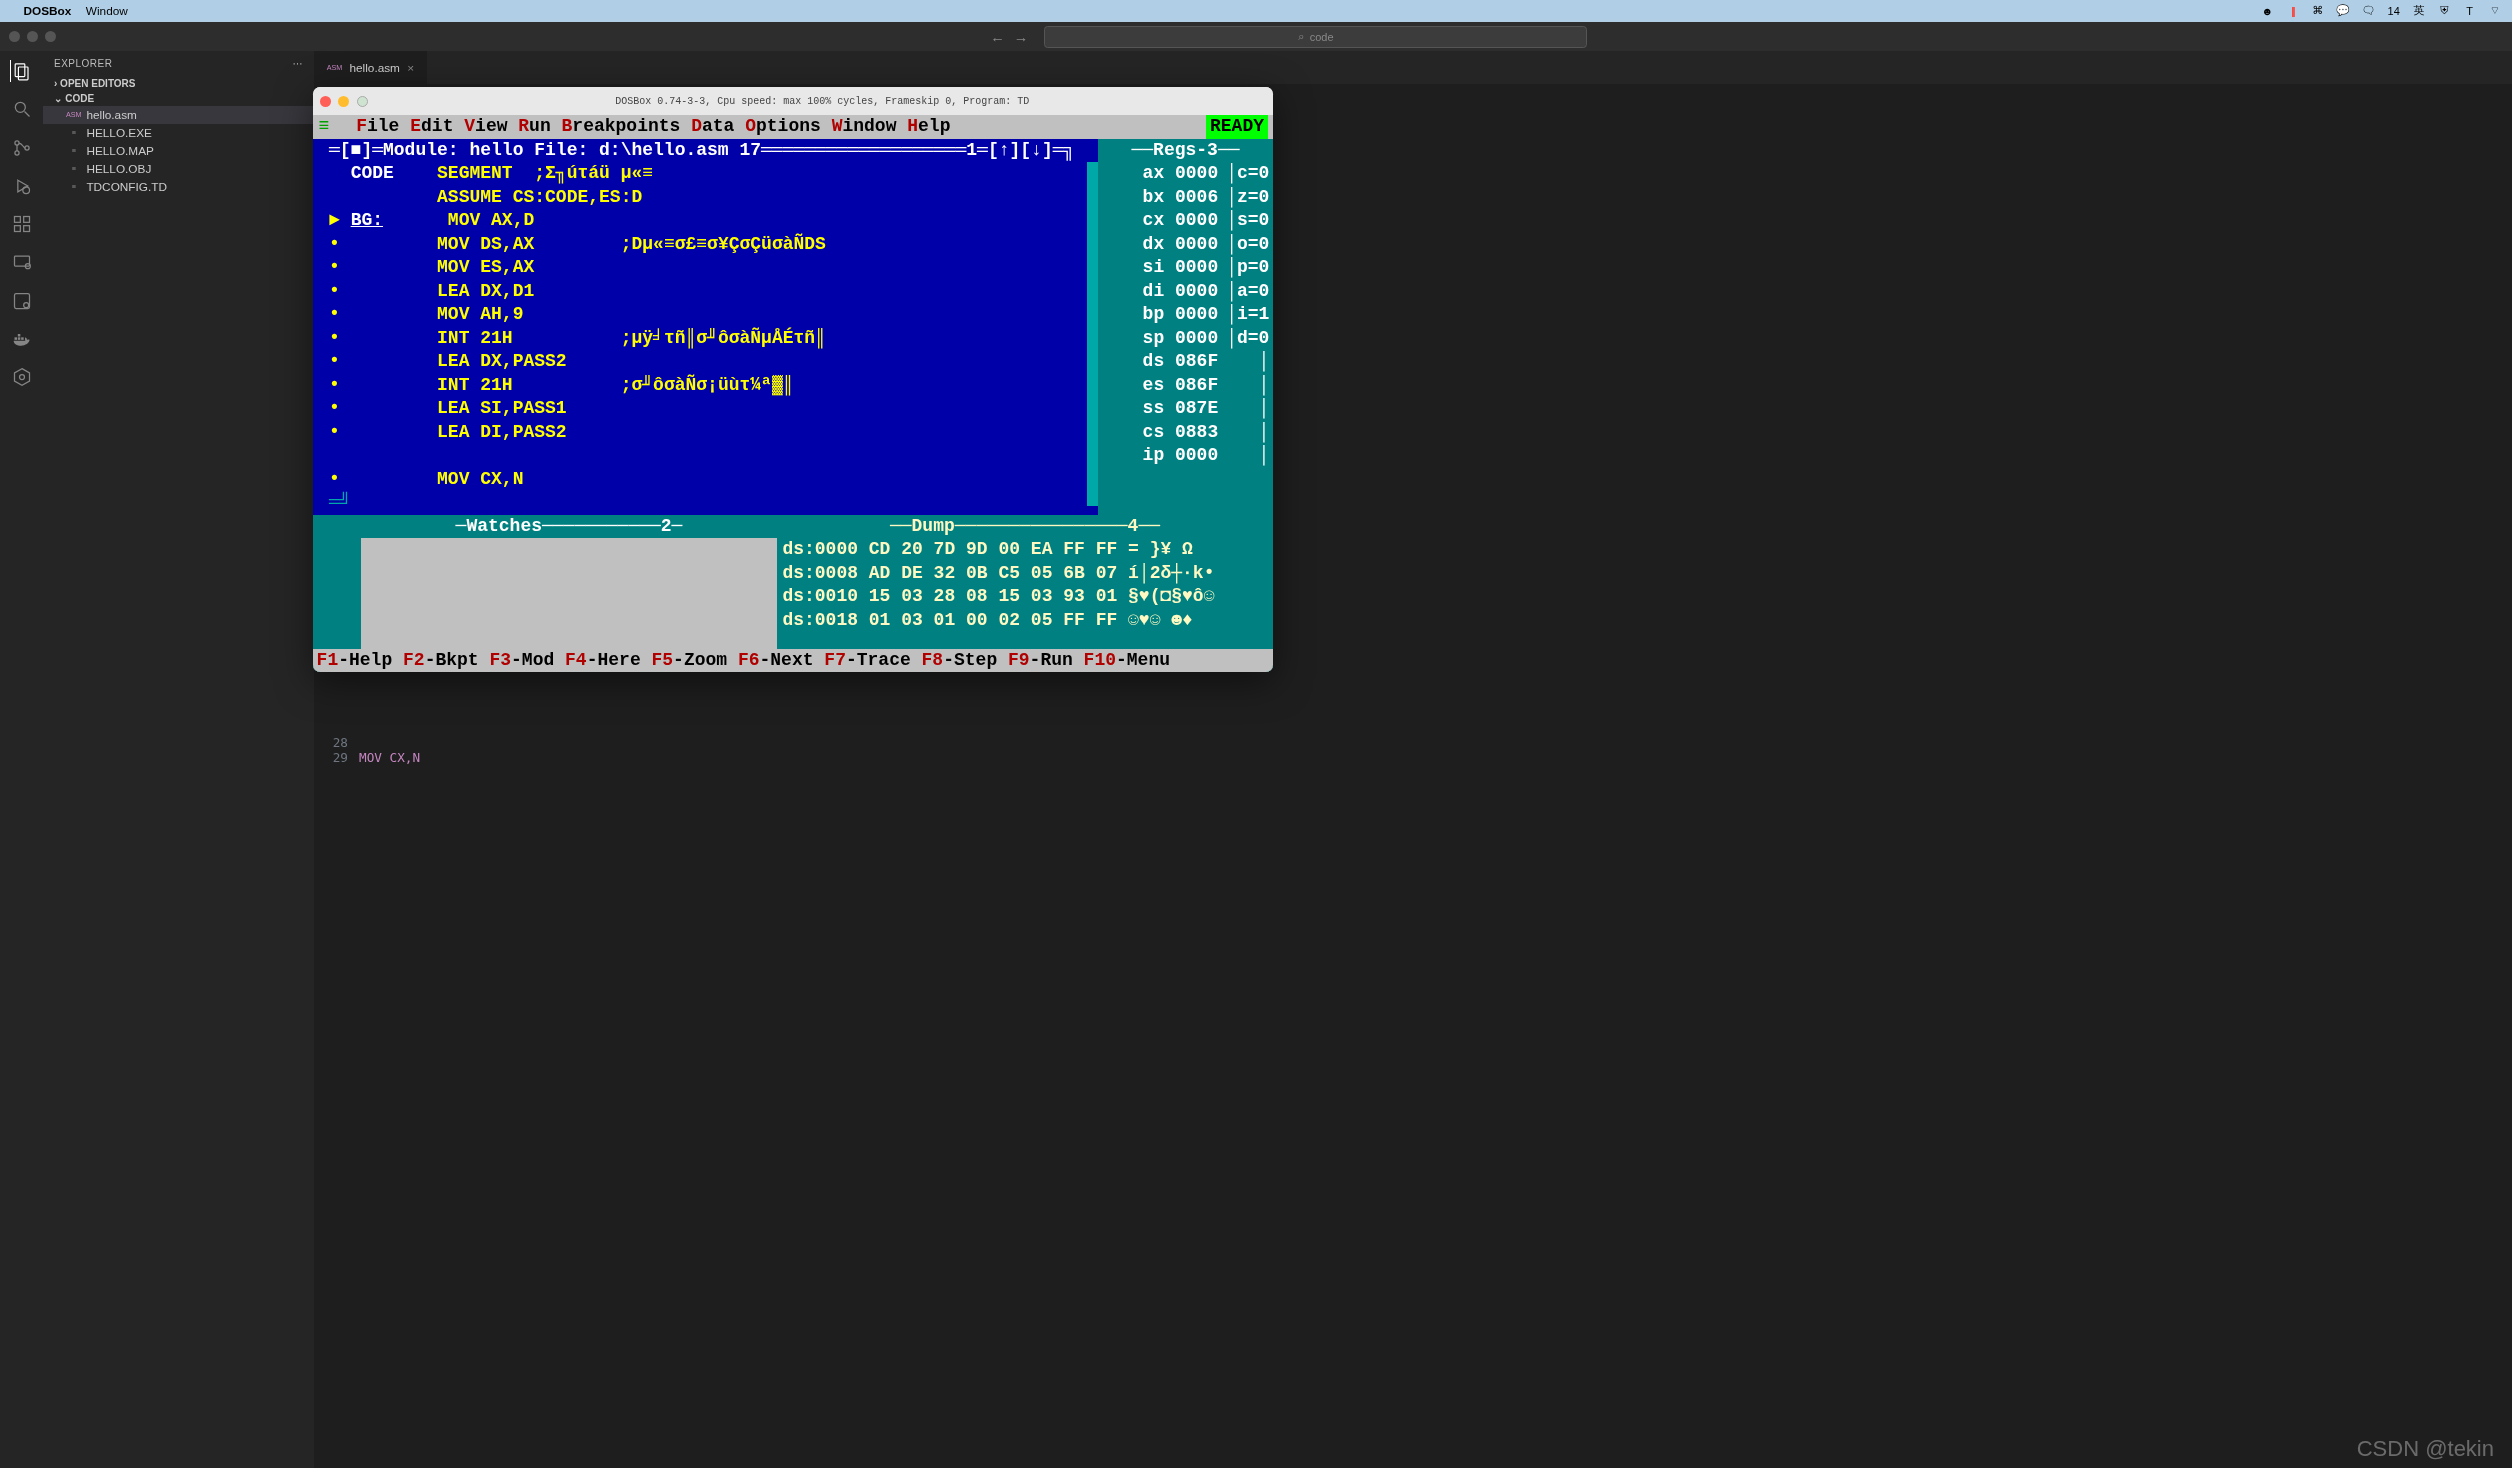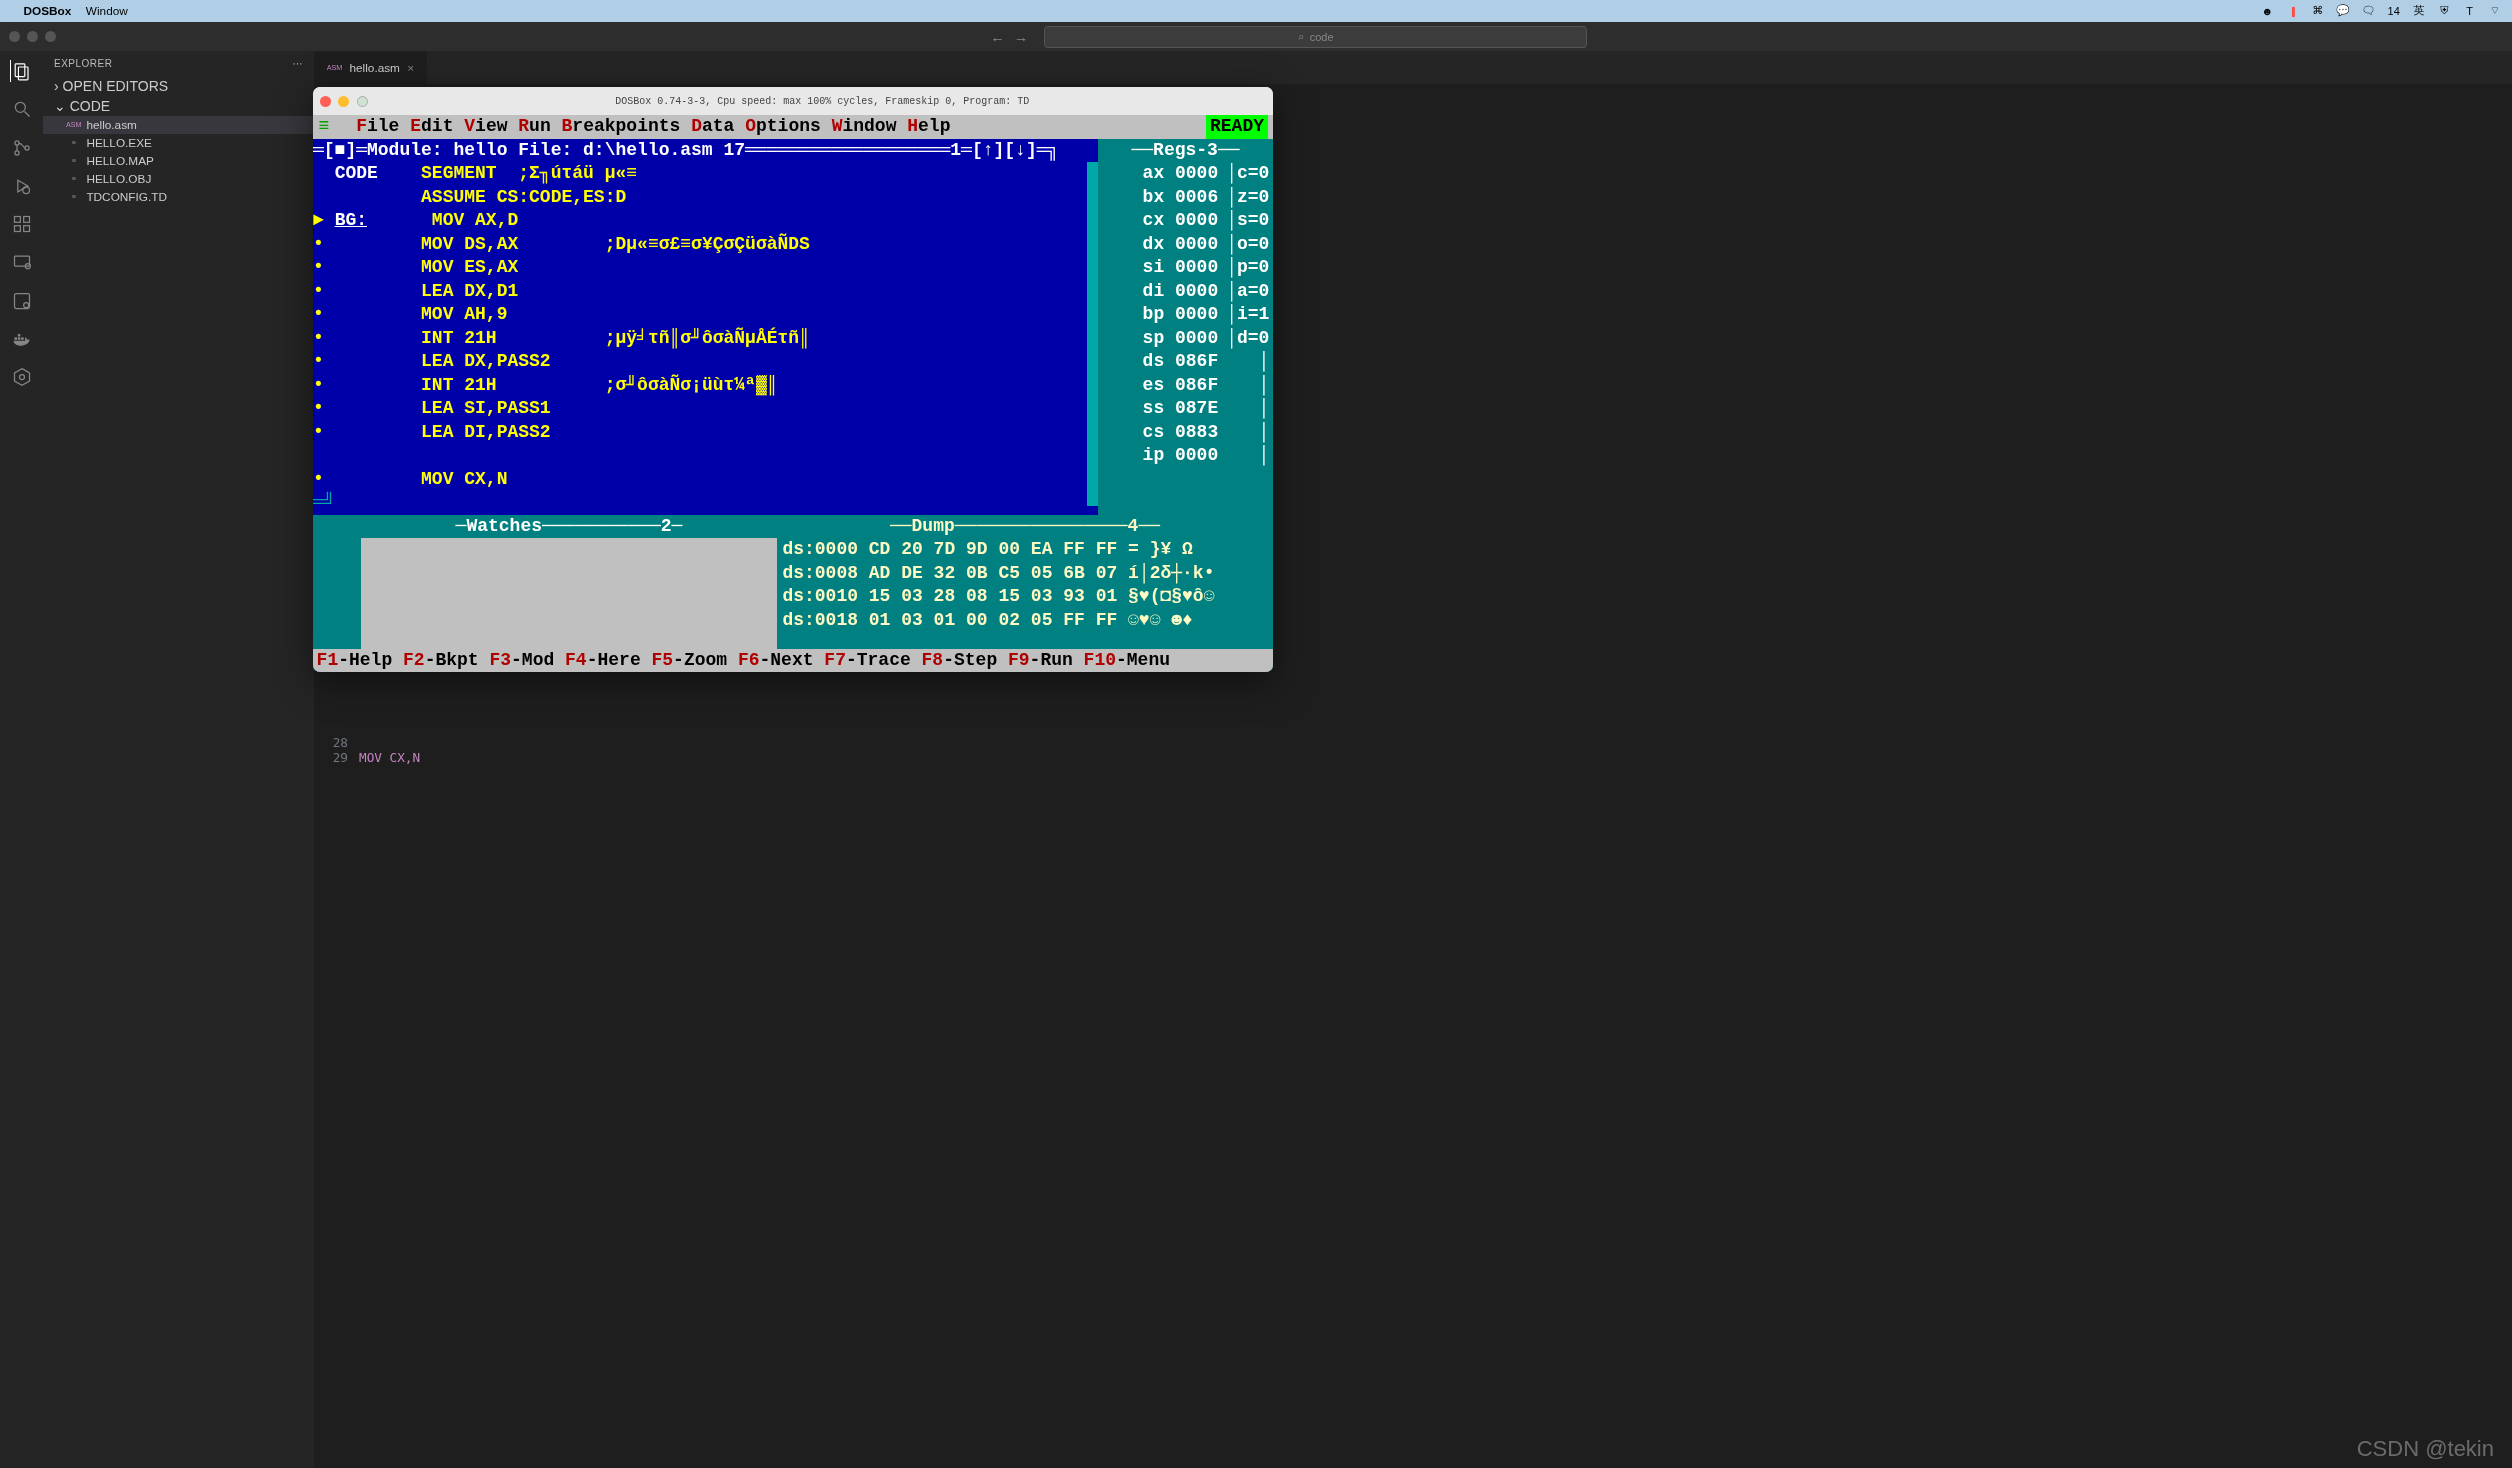--- a/index.html
+++ b/index.html
@@ -24,21 +24,21 @@
 
 
 .vsc-body { display: flex; height: calc(100% - 51px); }
 .activitybar { width: 43px; background: #252526; display: flex; flex-direction: column; align-items: center; padding-top: 9px; gap: 16.3px; color: #858585; }
 .activitybar .aicon { width: 22px; height: 22px; display: flex; align-items: center; justify-content: center; }
 .activitybar .aicon.active { color: #fff; border-left: 1.8px solid #fff; margin-left: -1.8px; padding-left: 1.8px; }
 .activitybar svg { width: 20px; height: 20px; }
 
 .sidebar { width: 271px; background: #252526; color: #ccc; font-size: 11.8px; }
 .sidebar .hdr { padding: 7.2px 11px; display: flex; justify-content: space-between; align-items: center; color: #bbb; font-size: 10px; letter-spacing: 0.5px; }
-.sidebar .sect { padding: 1.8px 11px; font-size: 14px; font-weight: 400; color: #ccc; cursor: pointer; }
+.sidebar .sect { padding: 1.8px 11px; font-size: 10px; font-weight: 700; color: #ccc; cursor: pointer; }
 .sidebar .sect::before { content: '› '; }
 .sidebar .sect.open::before { content: '⌄ '; }
 .sidebar .file { padding: 1.8px 9px 1.8px 23.5px; font-size: 11.8px; display: flex; align-items: center; gap: 5.4px; cursor: pointer; }
 .sidebar .file.active { background: #37373d; }
 .sidebar .file .ficon { width: 14.5px; height: 14.5px; display: inline-flex; align-items: center; justify-content: center; font-size: 7.2px; }
 .sidebar .file .ficon.asm { color: #c586c0; }
 .sidebar .file .ficon.txt { color: #888; }
 
 .editor-area { flex: 1; background: #1e1e1e; display: flex; flex-direction: column; position: relative; }
 .tabs { height: 33px; background: #252526; display: flex; }
@@ -59,21 +59,21 @@
 .dosbox .dbtitle .ttext { margin: 0 auto; }
 
 .dos { background: #008080; font-size: 18px; line-height: 23.5px; font-weight: bold; letter-spacing: 0; }
 .dos .menu { background: #c0c0c0; color: #000; padding: 0 5.4px; display: flex; gap: 18px; }
 .dos .menu .m { }
 .dos .menu .m .hot { color: #b00000; }
 .dos .menu .hamb { color: #00a000; margin-right: 9px; }
 .dos .menu .ready { margin-left: auto; background: #00ff00; color: #000; padding: 0 3.6px; }
 
 .dos .workspace { display: flex; }
-.dos .mod { flex: 1; background: #0000a8; color: #fff; position: relative; padding: 0 0; }
+.dos .mod { flex: 1; background: #0000a8; color: #fff; position: relative; padding: 0 16px; }
 .dos .mod .title { color: #fff; }
 .dos .mod .line { white-space: pre; color: #ffff00; }
 .dos .mod .line .lab { color: #fff; }
 .dos .mod .line .marker { color: #ffff00; }
 .dos .mod .line .bg { color: #fff; text-decoration: underline; }
 .dos .mod .scrollbar-v { position: absolute; right: 0; top: 23.5px; bottom: 9px; width: 11px; background: #00a8a8; }
 
 .dos .regs { width: 175px; background: #008080; color: #fff; padding: 0 3.6px; }
 .dos .regs .title { text-align: center; }
 .dos .regs .row { display: flex; justify-content: space-between; white-space: pre; margin-left: 41px; }

